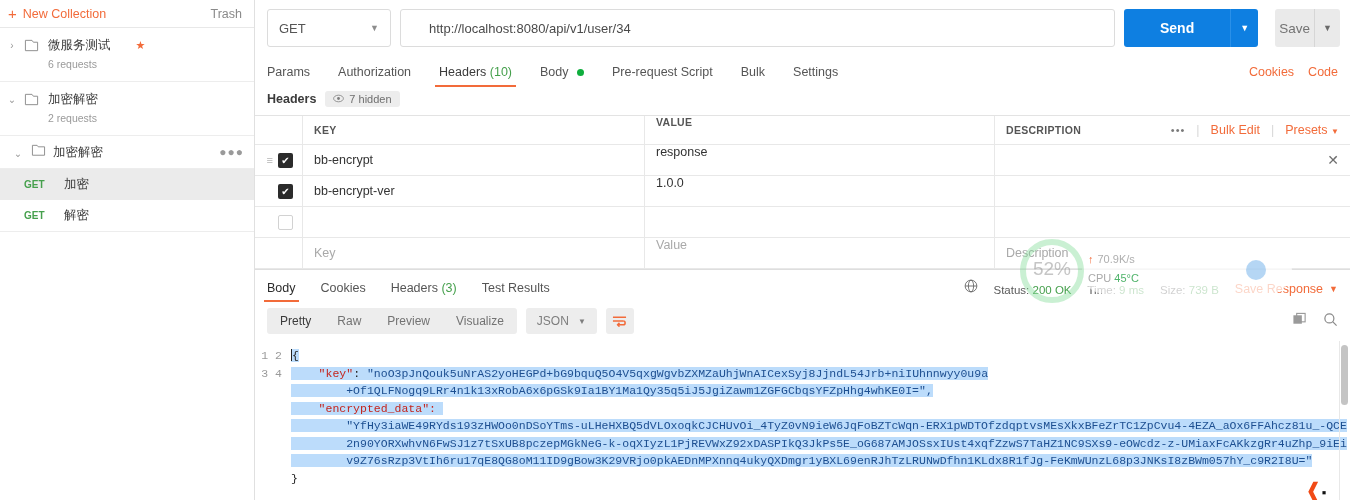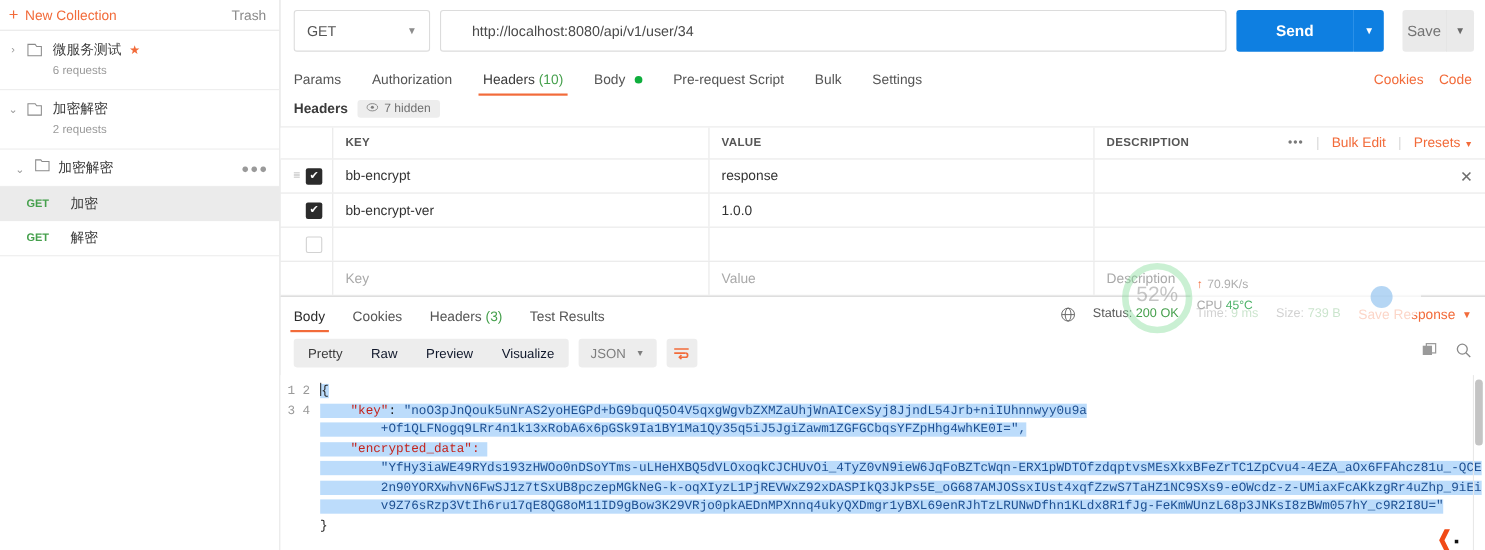--- a/index.html
+++ b/index.html
@@ -16,21 +16,21 @@
   .sb-top { height: 28px; display: flex; align-items: center; justify-content: space-between;
             padding: 0 12px 0 8px; border-bottom: 1px solid #e8e8e8; }
   .newcoll { color: #f26b3a; font-size: 12.5px; display: flex; align-items: center; gap: 6px; cursor: pointer; }
   .newcoll .plus { font-size: 15px; line-height: 1; color: #f26b3a; }
   .trash { color: #8a8a8a; font-size: 12.5px; cursor: pointer; }
 
   .coll-row { border-bottom: 1px solid #ededed; padding: 9px 8px 9px 6px; display: flex; align-items: flex-start; gap: 6px; cursor: pointer; }
   .caret { width: 12px; text-align: center; color: #9a9a9a; font-size: 10px; padding-top: 3px; flex: 0 0 12px; }
   .fold-ic { flex: 0 0 18px; padding-top: 1px; }
   .coll-meta { flex: 1 1 auto; min-width: 0; }
-  .coll-title { font-size: 12.5px; color: #3b3b3b; display: flex; align-items: center; gap: 7px; }
+  .coll-title { font-size: 12.5px; color: #3b3b3b; display: flex; align-items: center; gap: 25px; }
   .star { color: #f26b3a; font-size: 11px; }
   .coll-sub { font-size: 10.5px; color: #9a9a9a; margin-top: 3px; }
 
   .folder-row { display: flex; align-items: center; gap: 7px; padding: 7px 10px 7px 12px;
                 border-bottom: 1px solid #ededed; cursor: pointer; }
   .folder-name { font-size: 12.5px; color: #3b3b3b; flex: 1 1 auto; }
   .dots { color: #9a9a9a; font-size: 12px; letter-spacing: 1px; }
 
   .req-row { display: flex; align-items: center; gap: 14px; padding: 7px 10px 7px 24px; cursor: pointer; font-size: 12.5px; }
   .req-row.sel { background: #ebebeb; }
@@ -82,50 +82,50 @@
   .hsub-title { font-size: 12.5px; color: #3b3b3b; font-weight: bold; }
   .hidden-pill { background: #ededed; border-radius: 3px; padding: 2px 8px; font-size: 11px; color: #6e6e6e;
                  display: flex; align-items: center; gap: 5px; cursor: pointer; }
 
   
   .htable { border-top: 1px solid #e3e3e3; font-size: 12.5px; }
   .hrow { display: flex; border-bottom: 1px solid #e8e8e8; height: 31px; align-items: center; }
   .hrow.hd { height: 29px; background: #fff; }
   .c-chk { flex: 0 0 48px; display: flex; align-items: center; justify-content: flex-end; gap: 5px; padding-right: 9px; border-right: 1px solid #e8e8e8; height: 100%; }
   .c-key { flex: 0 0 342px; padding: 0 11px; border-right: 1px solid #e8e8e8; height: 100%; display: flex; align-items: center; overflow: hidden; }
-  .c-val { flex: 0 0 350px; padding: 0 11px; border-right: 1px solid #e8e8e8; height: 100%; display: flex; align-items: center; overflow: hidden; }
+  .c-val { flex: 0 0 350px; padding: 0 11px; border-right: 1px solid #e8e8e8; height: 100%; display: flex; overflow: hidden; }
   .c-desc { flex: 1 1 auto; padding: 0 11px; height: 100%; display: flex; align-items: center; justify-content: space-between; min-width: 0; }
   .hdr-lbl { font-size: 10.5px; font-weight: bold; color: #555; letter-spacing: .3px; }
   .chk { width: 15px; height: 15px; border-radius: 2px; background: #2b2b2b; color: #fff;
          display: flex; align-items: center; justify-content: center; font-size: 10px; cursor: pointer; }
   .chk.off { background: #fff; border: 1px solid #d2d2d2; }
   .grip { color: #b5b5b5; font-size: 11px; line-height: 1; cursor: grab; }
   .ph { color: #a9a9a9; }
   .desc-tools { display: flex; align-items: center; gap: 11px; }
   .desc-tools .bar { color: #d8d8d8; }
   .lnk { color: #f26b3a; font-size: 12.5px; cursor: pointer; }
   .xbtn { color: #6e6e6e; font-size: 14px; cursor: pointer; }
   .hdots { color: #7a7a7a; letter-spacing: 1px; font-size: 11px; cursor: pointer; }
 
   
   .resp { border-top: 1px solid #dedede; flex: 1 1 auto; display: flex; flex-direction: column; min-height: 0; position: relative; }
   .resptabs { display: flex; align-items: center; padding: 9px 12px 0; }
   .rsp-tab { font-size: 12.5px; color: #555; margin-right: 25px; padding-bottom: 7px; position: relative; cursor: pointer; white-space: nowrap; }
   .rsp-tab.active { color: #2b2b2b; }
   .rsp-tab.active::after { content: ""; position: absolute; left: -3px; right: -3px; bottom: 0; height: 2px; background: #f26b3a; }
-  .statusline { margin-left: auto; display: flex; align-items: flex-start; gap: 16px; font-size: 11.5px; color: #5a5a5a; padding-bottom: 7px; }
+  .statusline { margin-left: auto; display: flex; align-items: flex-end; gap: 16px; font-size: 11.5px; color: #5a5a5a; padding-bottom: 7px; }
   .statusline b { font-weight: normal; }
   .ok { color: #46a04d; }
   .globe { color: #666; font-size: 13px; }
   .saveresp { color: #f26b3a; font-size: 12.5px; display: flex; align-items: center; gap: 6px; cursor: pointer; }
 
   
   .btoolbar { display: flex; align-items: center; gap: 9px; padding: 5px 12px 7px; }
   .seg { background: #ededed; border-radius: 3px; display: flex; height: 26px; align-items: center; }
-  .seg div { font-size: 12px; color: #0f172a; padding: 0 13px; line-height: 26px; cursor: pointer; }
+  .seg div { font-size: 12px; color: #737373; padding: 0 13px; line-height: 26px; cursor: pointer; }
   .seg div.on { color: #3b3b3b; }
   .fmt { background: #ededed; border-radius: 3px; height: 26px; display: flex; align-items: center; gap: 9px;
          padding: 0 11px; font-size: 12px; color: #7d7d7d; cursor: pointer; }
   .wrapbtn { background: #ededed; border-radius: 3px; width: 28px; height: 26px; display: flex;
              align-items: center; justify-content: center; cursor: pointer; }
   .bt-right { margin-left: auto; display: flex; align-items: center; gap: 16px; color: #8a8a8a; }
 
   
   .code { flex: 1 1 auto; position: relative; overflow: hidden; display: flex; background: #fff; min-height: 0; }
   .gutter { flex: 0 0 36px; text-align: right; padding: 6px 9px 0 0; font-family: "Liberation Mono", monospace;

